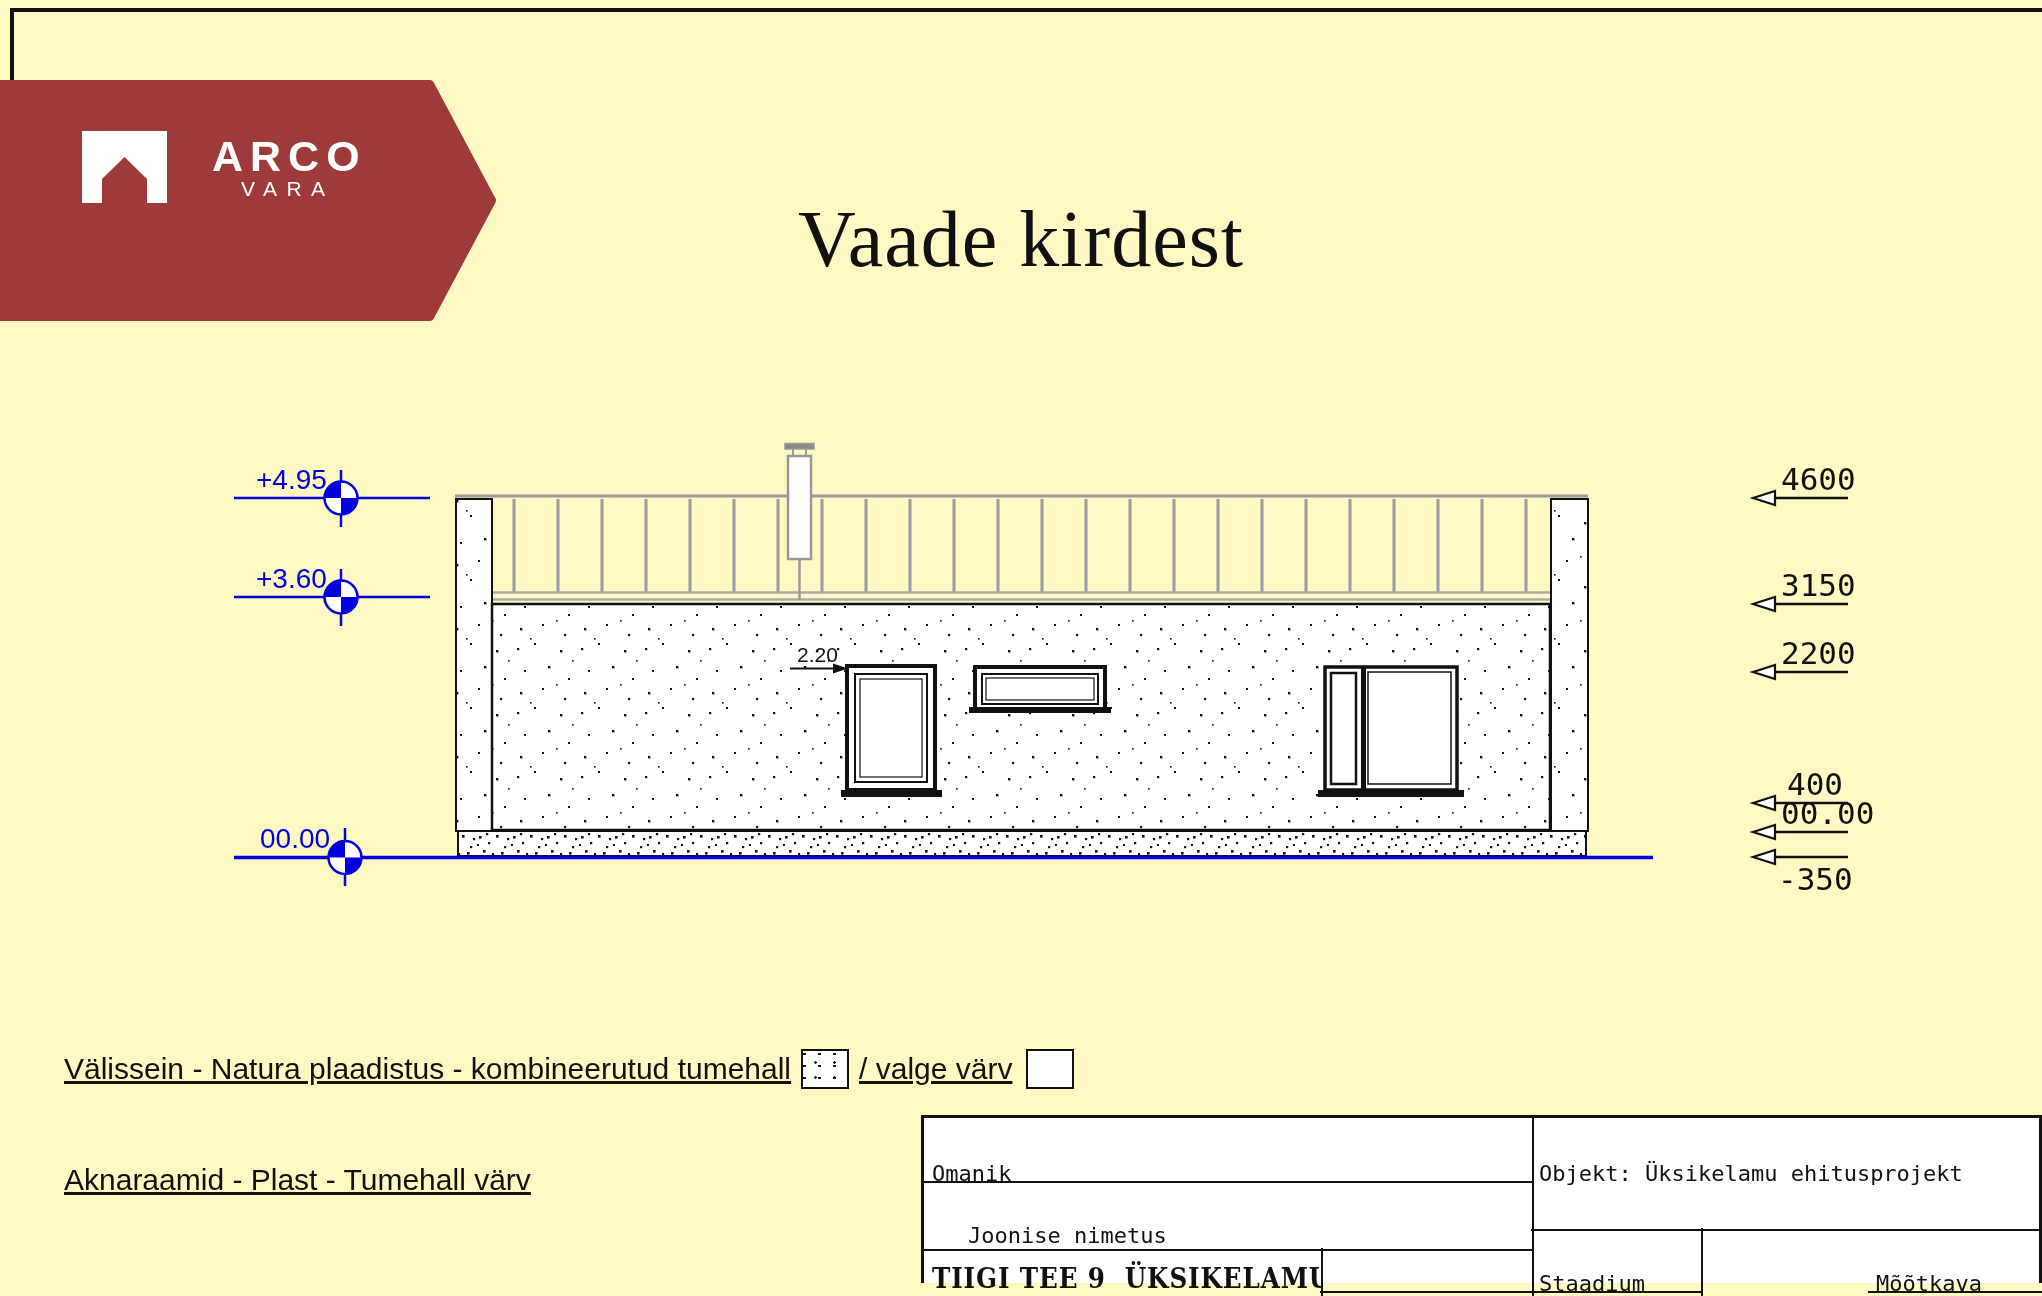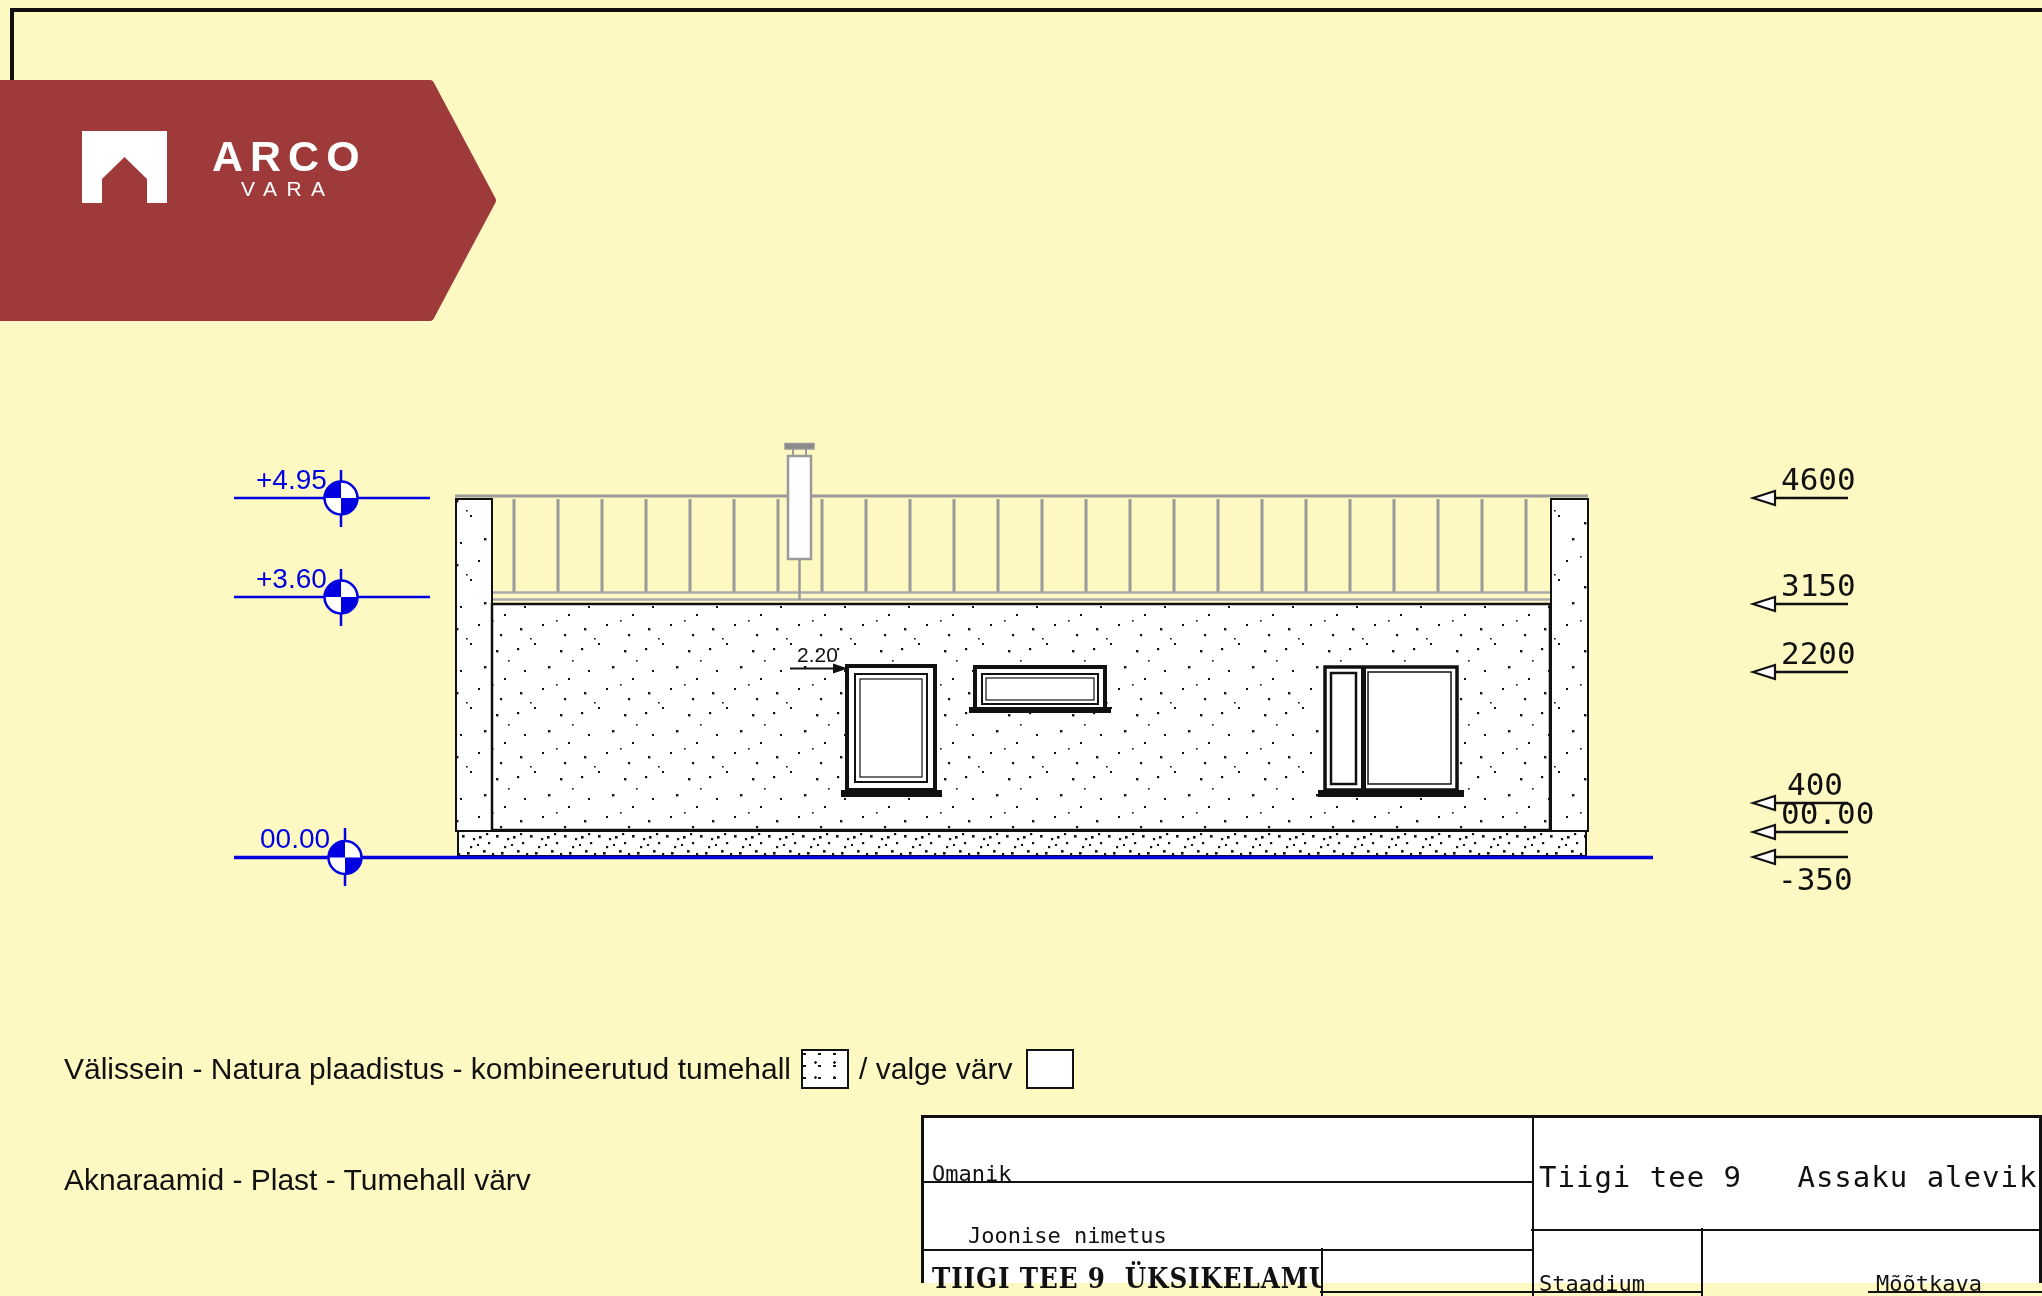--- a/index.html
+++ b/index.html
@@ -7,21 +7,21 @@
         font-family:"Liberation Sans",sans-serif;color:#111;}
   .abs{position:absolute;}
   
   #frame-top{left:10px;top:8px;width:2032px;height:4px;background:#111;}
   #frame-left{left:10px;top:8px;width:4px;height:300px;background:#111;}
   
   #drawing-title{left:50%;top:194px;transform:translateX(-50%);
     font-family:"Liberation Serif",serif;font-size:80px;letter-spacing:1px;white-space:pre;}
   
   #legend{left:64px;top:976px;font-size:30px;line-height:36.4px;white-space:pre;}
-  .lg-line{white-space:pre;}
+  .lg-line{white-space:pre;text-decoration:underline;}
   .swatch{display:inline-block;width:44px;height:36px;border:2px solid #111;background:#fff;
     vertical-align:-10px;margin:0 10px 0 10px;}
   .swatch.stip{background-image:
       radial-gradient(circle,#111 1.1px,transparent 1.5px),
       radial-gradient(circle,#111 1.1px,transparent 1.5px);
       background-size:19px 15px,15px 12px;background-position:3px 4px,9px 9px;}
   .swatch.dense{width:42px;height:38px;background-image:
       radial-gradient(circle,#111 1.2px,transparent 1.6px),
       radial-gradient(circle,#111 1.1px,transparent 1.5px),
       radial-gradient(circle,#111 1px,transparent 1.4px);
@@ -49,20 +49,21 @@
   <div class="abs" id="frame-left"></div>
 
   <svg class="abs" style="left:0;top:0;" width="520" height="340" viewBox="0 0 520 340">
     <polygon points="0,84 430,84 492,200.5 430,317 0,317" fill="#9e3a3a" stroke="#9e3a3a" stroke-width="8" stroke-linejoin="round"></polygon>
     <rect x="82" y="131" width="85" height="72" fill="#ffffff"></rect>
     <path d="M102 203 L102 179 L124.5 157 L147 179 L147 203 Z" fill="#9e3a3a"></path>
     <text x="212" y="171" font-family="Liberation Sans, sans-serif" font-size="43" font-weight="600" letter-spacing="7" fill="#ffffff">ARCO</text>
     <text x="241" y="196" font-family="Liberation Sans, sans-serif" font-size="21" font-weight="400" letter-spacing="9.5" fill="#ffffff">VARA</text>
   </svg>
 
+  <div class="abs" id="drawing-title">Vaade kirdest</div>
 
   <svg class="abs" style="left:0;top:430px;" width="2042" height="470" viewBox="0 430 2042 470">
     <defs>
       <pattern id="stip" width="64" height="64" patternUnits="userSpaceOnUse">
         <rect width="64" height="64" fill="#ffffff"></rect>
         <rect x="5" y="8" width="2.2" height="2.2" fill="#111"></rect>
         <rect x="22" y="3" width="2" height="2" fill="#111"></rect>
         <rect x="48" y="10" width="2.4" height="2.4" fill="#111"></rect>
         <rect x="12" y="30" width="2" height="2" fill="#111"></rect>
         <rect x="36" y="26" width="2.4" height="2.4" fill="#111"></rect>
@@ -223,20 +224,21 @@
     <div class="tb-cell bb br" style="left:396px;top:130px;width:213.5px;height:44.5px;">
       <div class="tb-label">Projekteerija</div>
       
     </div>
 
     <div class="tb-cell br" style="left:396px;top:172px;width:213.5px;height:9px;">
       
     </div>
 
     <div class="tb-cell bb" style="left:607px;top:0;width:514px;height:112.5px;">
+      <div class="tb-label">Objekt: Üksikelamu ehitusprojekt</div>
       <div class="tb-addr">Tiigi tee 9   Assaku alevik</div>
       
     </div>
 
     <div class="tb-cell bb br" style="left:607px;top:110px;width:171.5px;height:64.5px;">
       <div class="tb-label">Staadium</div>
       
     </div>
 
 

